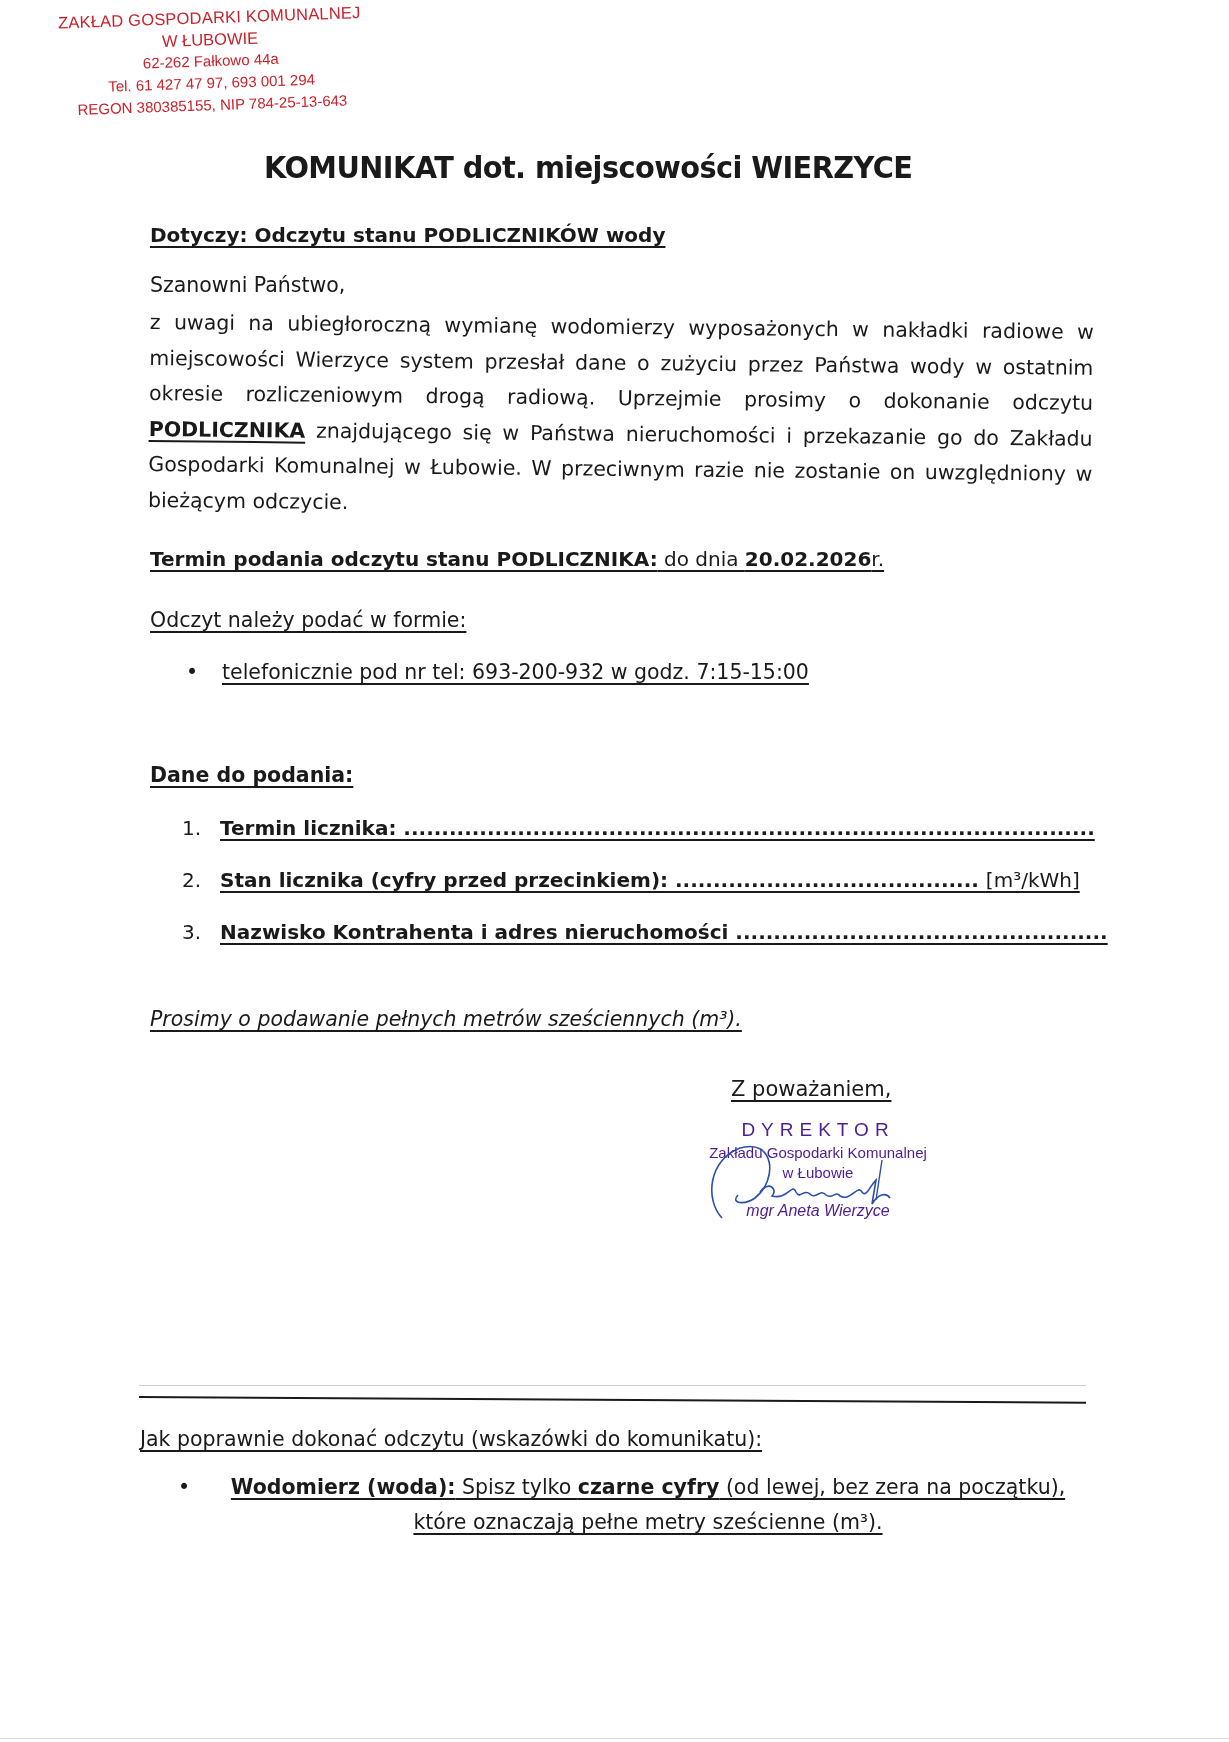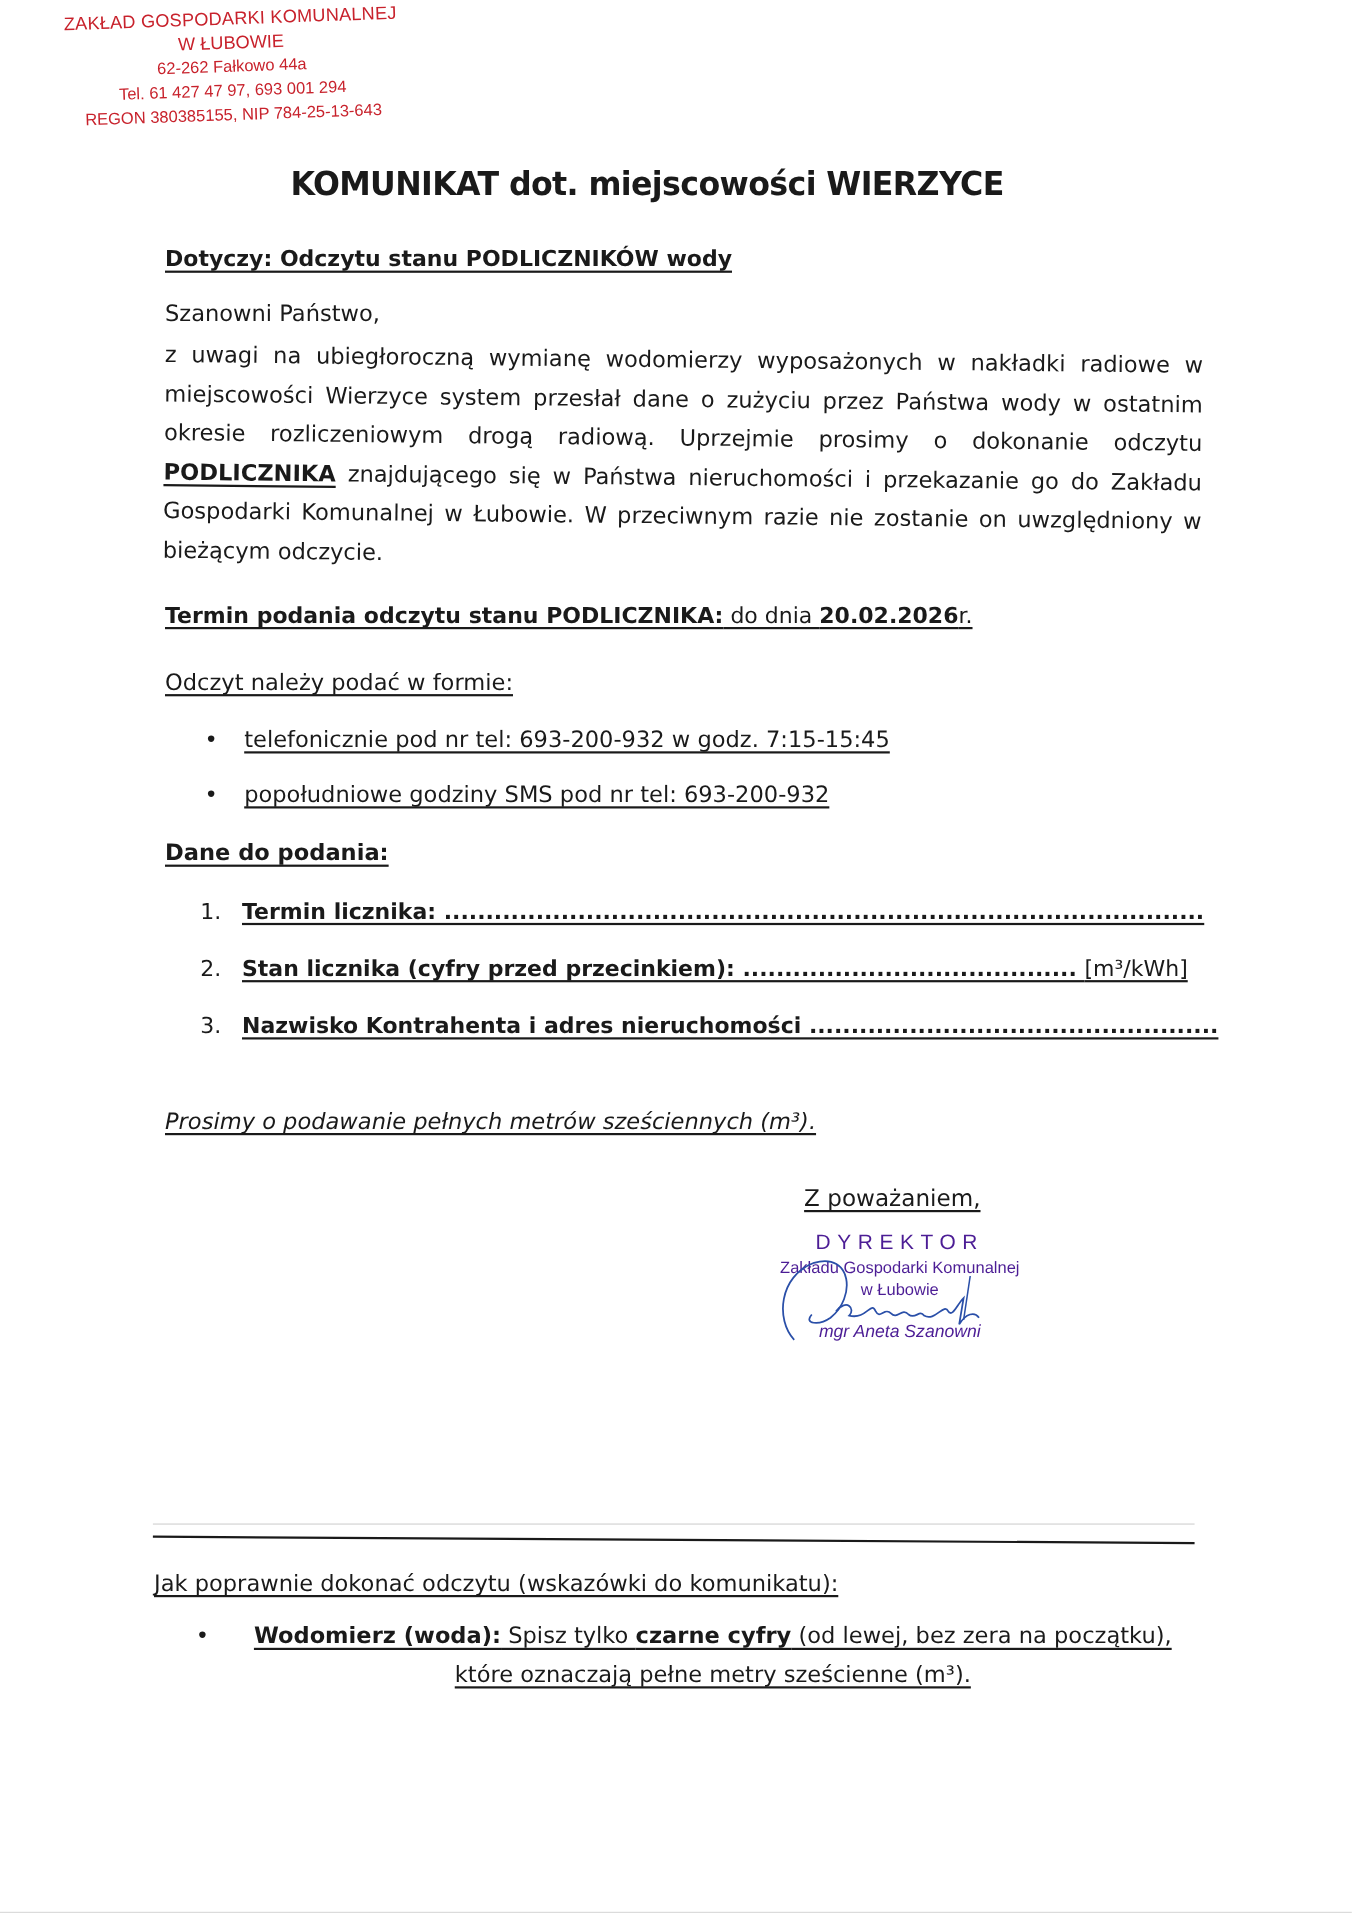--- a/index.html
+++ b/index.html
@@ -58,41 +58,40 @@
 
 <div class="para greet">Szanowni Państwo,</div>
 
 <div class="para body-text"><span>z uwagi na ubiegłoroczną wymianę wodomierzy wyposażonych w nakładki radiowe w miejscowości Wierzyce system przesłał dane o zużyciu przez Państwa wody w ostatnim okresie rozliczeniowym drogą radiową. Uprzejmie prosimy o dokonanie odczytu </span><span class="b u">PODLICZNIKA</span><span> znajdującego się w Państwa nieruchomości  i przekazanie go do Zakładu Gospodarki Komunalnej w Łubowie. W przeciwnym razie nie zostanie on uwzględniony w bieżącym odczycie.</span></div>
 
 <div class="para termin u"><span class="b">Termin podania odczytu stanu PODLICZNIKA:</span><span> do dnia </span><span class="b">20.02.2026</span><span>r.</span></div>
 
 <div class="para forma u">Odczyt należy podać w formie:</div>
 
 <div class="bullet-list" style="top:654px;">
-  <div class="bullet"><span class="u">telefonicznie pod nr tel: 693-200-932  w godz. 7:15-15:45</span></div>
-  <div class="bullet"><span class="u">popołudniowe godziny SMS pod nr tel: 693-200-932</span></div>
+  <div class="bullet"><span class="u">telefonicznie pod nr tel: 693-200-932  w godz. 7:15-15:00</span></div>
 </div>
 
 <div class="para dane b u">Dane do podania:</div>
 
 <div class="num-list" style="top:810px;">
   <div class="num-item"><span class="n">1.</span><span class="lbl">Termin licznika: ...........................................................................................</span></div>
   <div class="num-item"><span class="n">2.</span><span class="lbl">Stan licznika (cyfry przed przecinkiem): ........................................ </span><span class="u" style="font-weight:normal;">[m³/kWh]</span></div>
   <div class="num-item"><span class="n">3.</span><span class="lbl">Nazwisko Kontrahenta i adres nieruchomości .................................................</span></div>
 </div>
 
 <div class="para prosimy u">Prosimy o podawanie pełnych metrów sześciennych (m³).</div>
 
 <div class="regards u">Z poważaniem,</div>
 
 <div class="sig">
   <div class="dy">DYREKTOR</div>
   <div class="zk">Zakładu Gospodarki Komunalnej</div>
   <div class="wl">w Łubowie</div>
-  <div class="mgr">mgr Aneta Szanowni</div>
+  <div class="mgr">mgr Aneta Wierzyce</div>
 </div>
 
 <svg class="scribble" viewBox="0 0 230 90">
   <path d="M22 78 C5 60 8 20 40 8 C75 -2 78 40 55 58 C45 65 30 64 38 55" fill="none" stroke="#2a4fa8" stroke-width="1.6"></path>
   <path d="M60 52 C70 40 78 50 72 56 C88 60 92 42 96 52 C100 60 104 48 110 54 C116 60 120 48 126 55 C132 60 136 50 140 56 C150 62 158 44 162 52 C166 58 170 46 176 40 L172 64 C178 54 186 52 190 58" fill="none" stroke="#2a4fa8" stroke-width="1.6"></path>
   <path d="M182 20 L176 60" fill="none" stroke="#2a4fa8" stroke-width="1.4"></path>
 </svg>
 
 <div class="divider-faint"></div>
 <div class="divider"></div>

